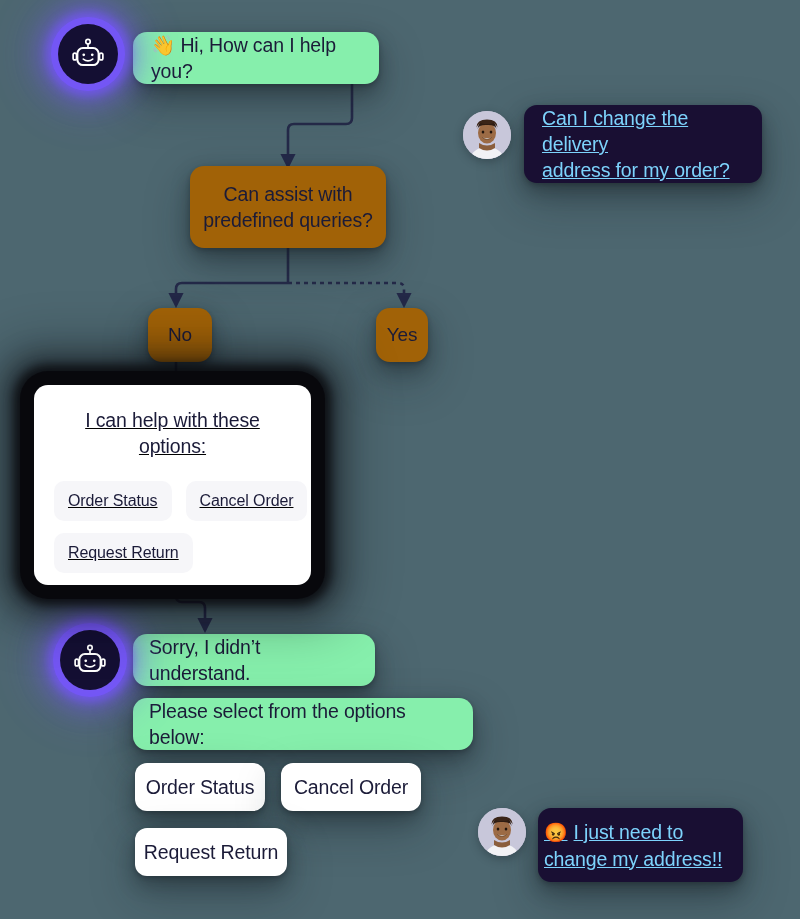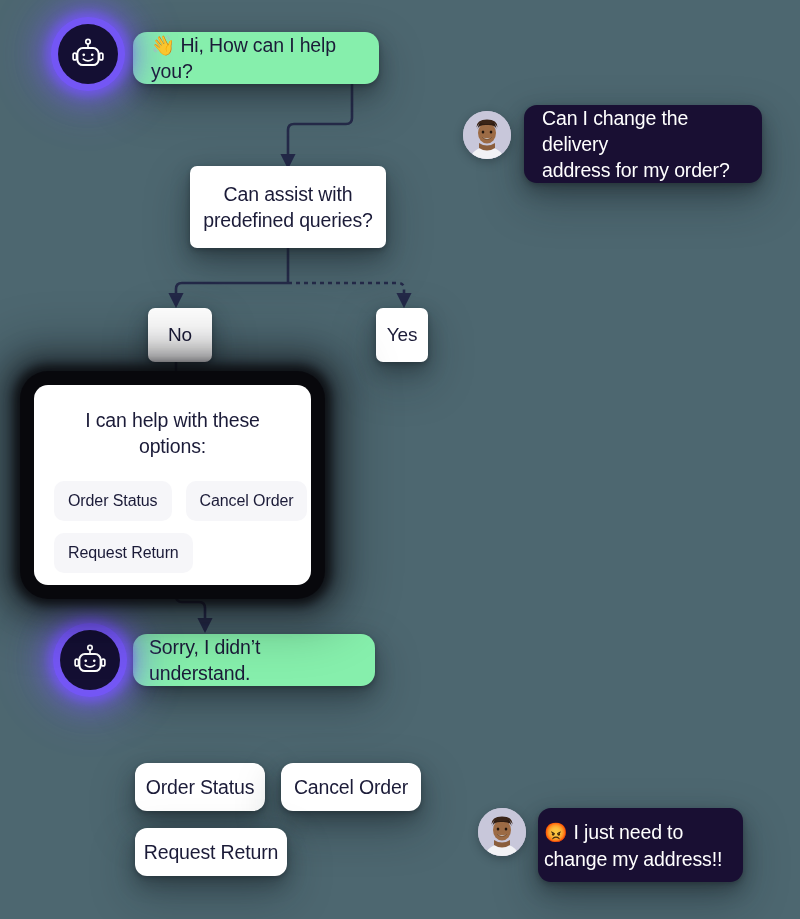--- a/index.html
+++ b/index.html
@@ -89,27 +89,27 @@
     letter-spacing: -0.15px;
     color: #1b1b38;
     white-space: pre-line;
   }
 
   .bubble.user {
     background: #190f33;
     color: #ffffff;
     border-radius: 13px;
   }
-  .bubble.user .bubble-text { color: #ffffff; }
+  .bubble.user .bubble-text { color: #7dd3fc; text-decoration: underline; }
 
   
   .node {
     position: absolute;
-    background: #ffffff;
-    border-radius: 7px;
+    background: #a16207;
+    border-radius: 14px;
     z-index: 10;
     display: flex;
     align-items: center;
     justify-content: center;
     text-align: center;
     box-sizing: border-box;
   }
   .node-text {
     font-size: 19.5px;
     line-height: 26px;
@@ -129,20 +129,21 @@
     background: #ffffff;
     border-radius: 14px;
     z-index: 20;
     box-sizing: border-box;
     padding: 22px 20px 18px 20px;
     box-shadow:
       0 0 0 14px rgba(8,8,12,.96),
       0 0 10px 20px rgba(8,8,12,.78),
       0 0 26px 30px rgba(8,8,12,.46),
       0 0 50px 44px rgba(8,8,12,.22);
+    text-decoration: underline;
   }
   #options-card .card-title {
     font-size: 19.5px;
     line-height: 26px;
     letter-spacing: -0.15px;
     color: #1b1b38;
     text-align: center;
     margin: 0 14px 22px 14px;
   }
   .chip-row {
@@ -282,20 +283,23 @@
       <circle cx="15" cy="21" r="1.6" fill="#ffffff"></circle>
       <circle cx="25" cy="21" r="1.6" fill="#ffffff"></circle>
       <path d="M 14.5 26 Q 20 30 25.5 26" fill="none" stroke="#ffffff" stroke-width="2" stroke-linecap="round"></path>
     </svg>
   </div>
 
   <div class="bubble soft-shadow" style="left:133px; top:634px; width:242px; height:52px; padding:0 16px;">
     <span class="bubble-text">Sorry, I didn’t understand.</span>
   </div>
 
+  <div class="bubble soft-shadow" style="left:133px; top:698px; width:340px; height:52px; padding:0 16px;">
+    <span class="bubble-text">Please select from the options below:</span>
+  </div>
 
   <div class="opt-btn soft-shadow" style="left:135px; top:763px; width:130px; height:48px;">
     <span class="opt-btn-text">Order Status</span>
   </div>
 
   <div class="opt-btn soft-shadow" style="left:281px; top:763px; width:140px; height:48px;">
     <span class="opt-btn-text">Cancel Order</span>
   </div>
 
   <div class="opt-btn soft-shadow" style="left:135px; top:828px; width:152px; height:48px;">

